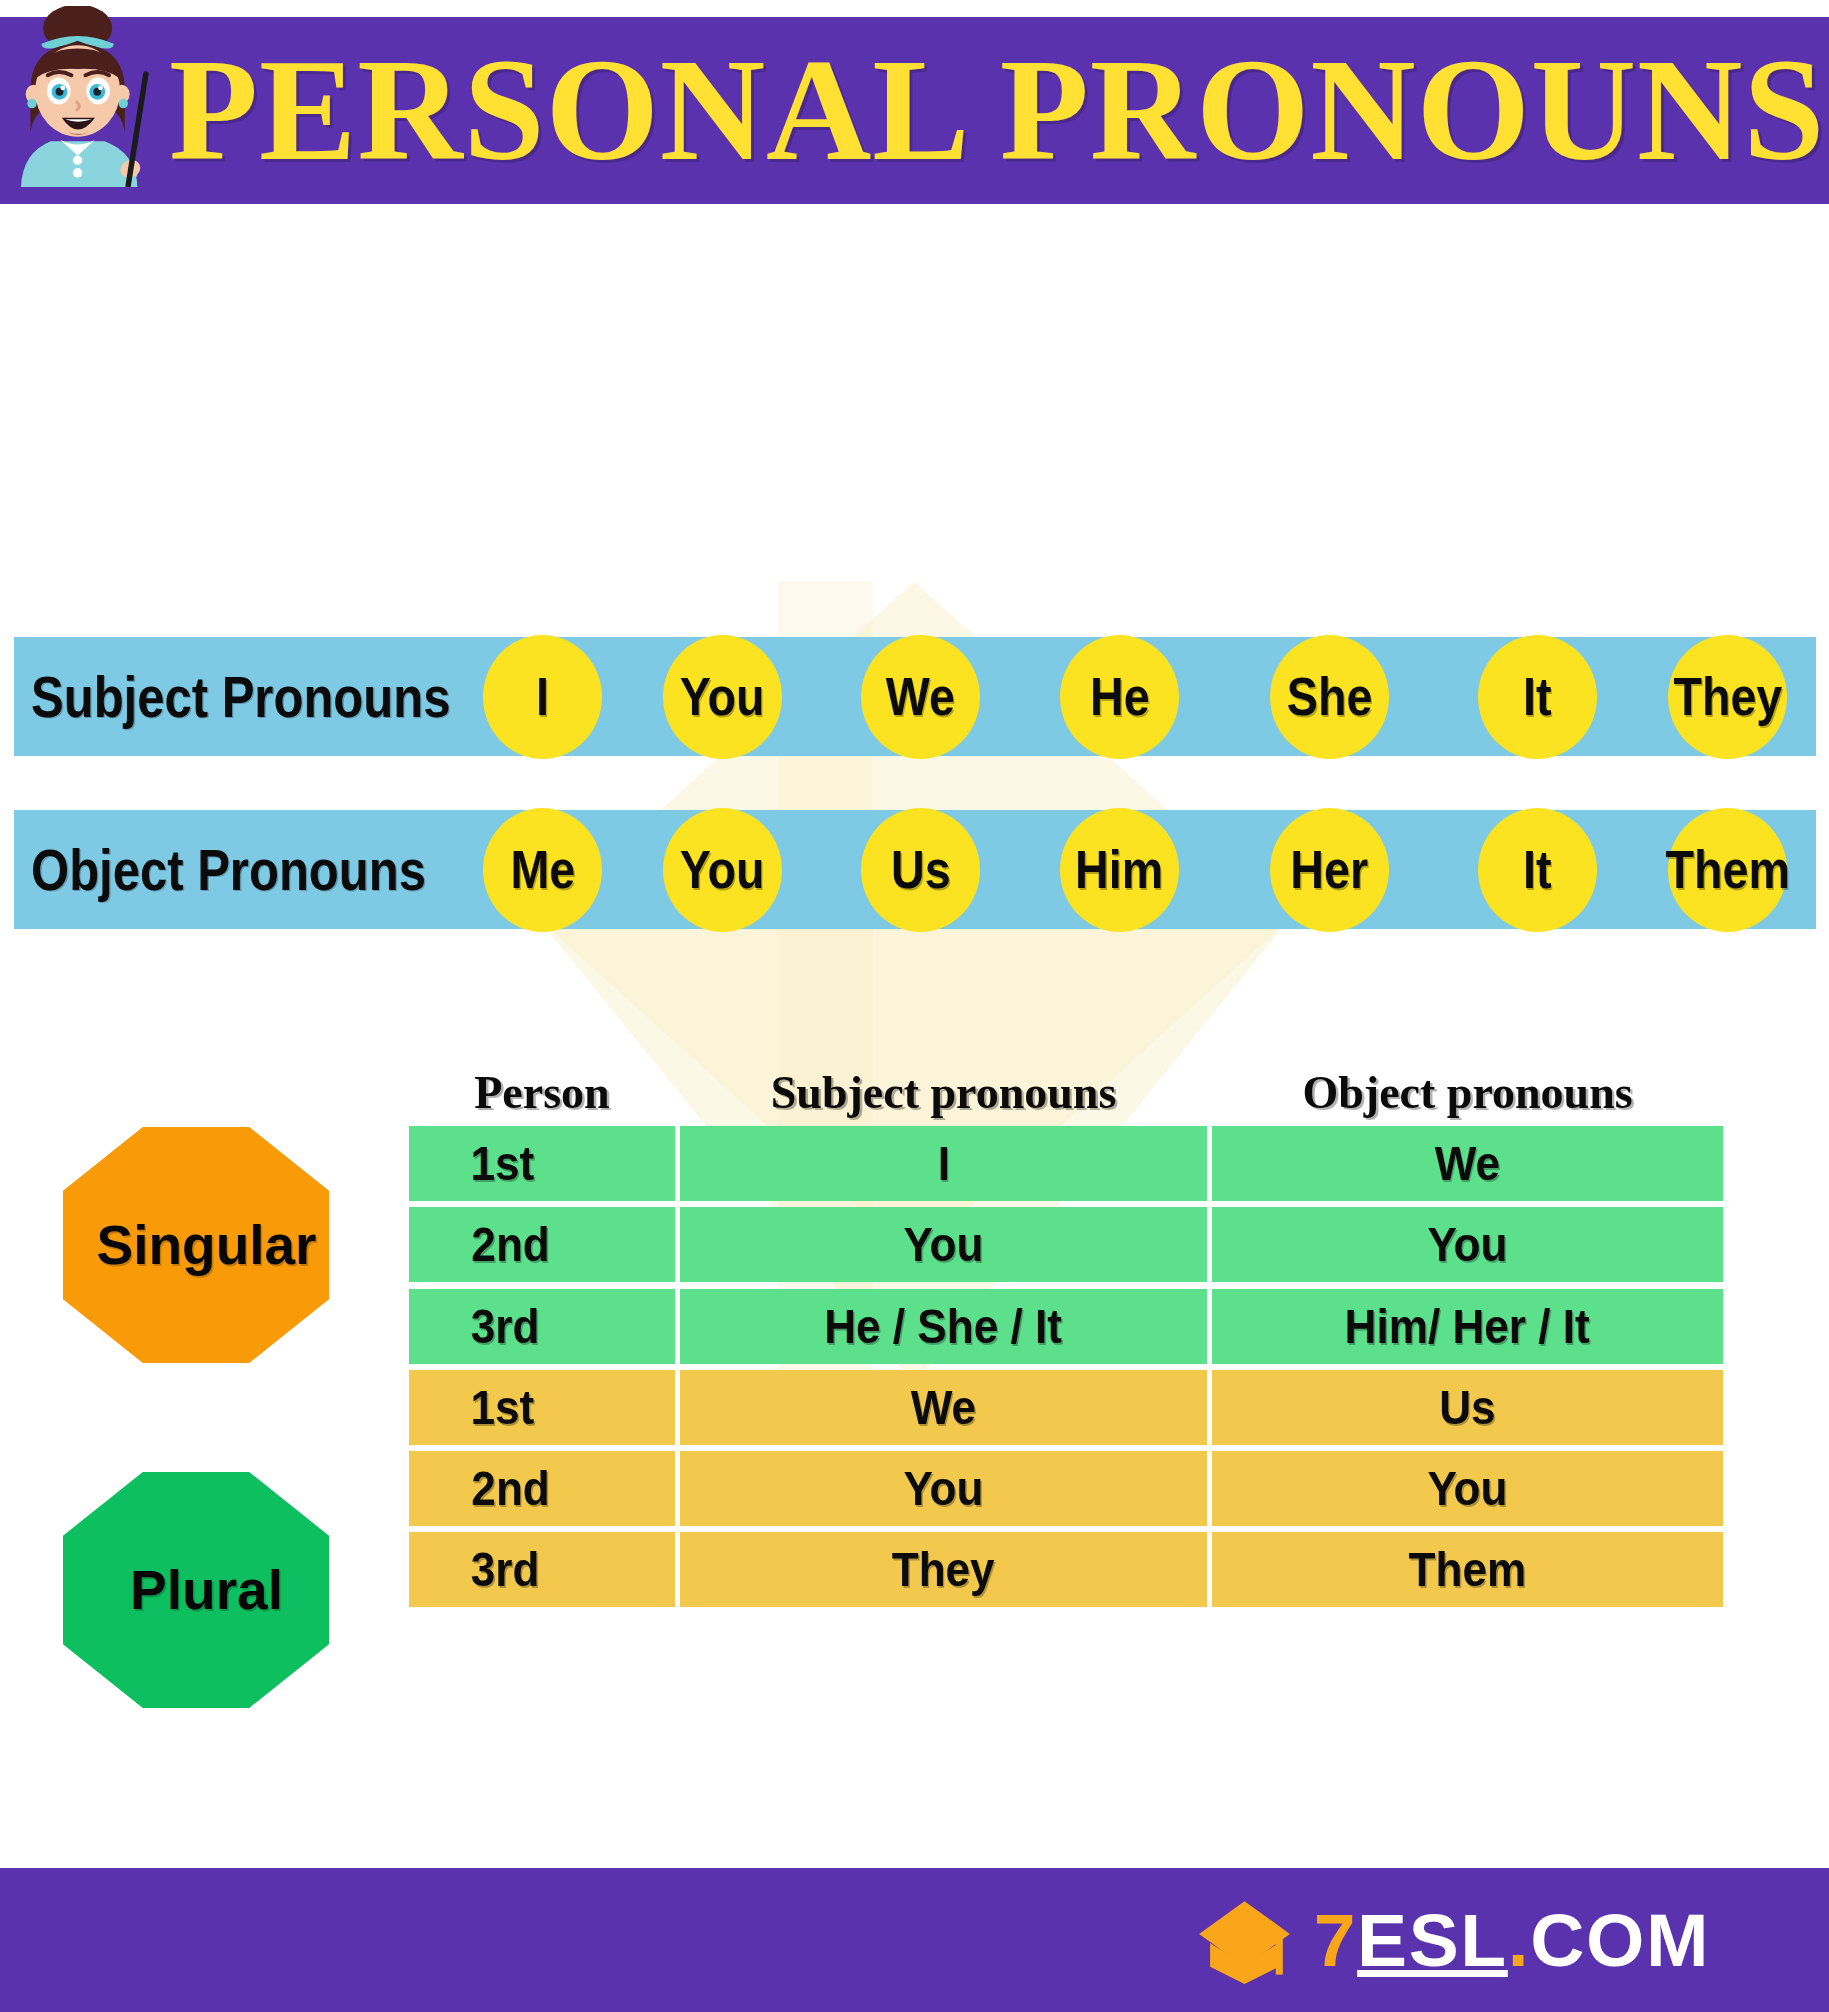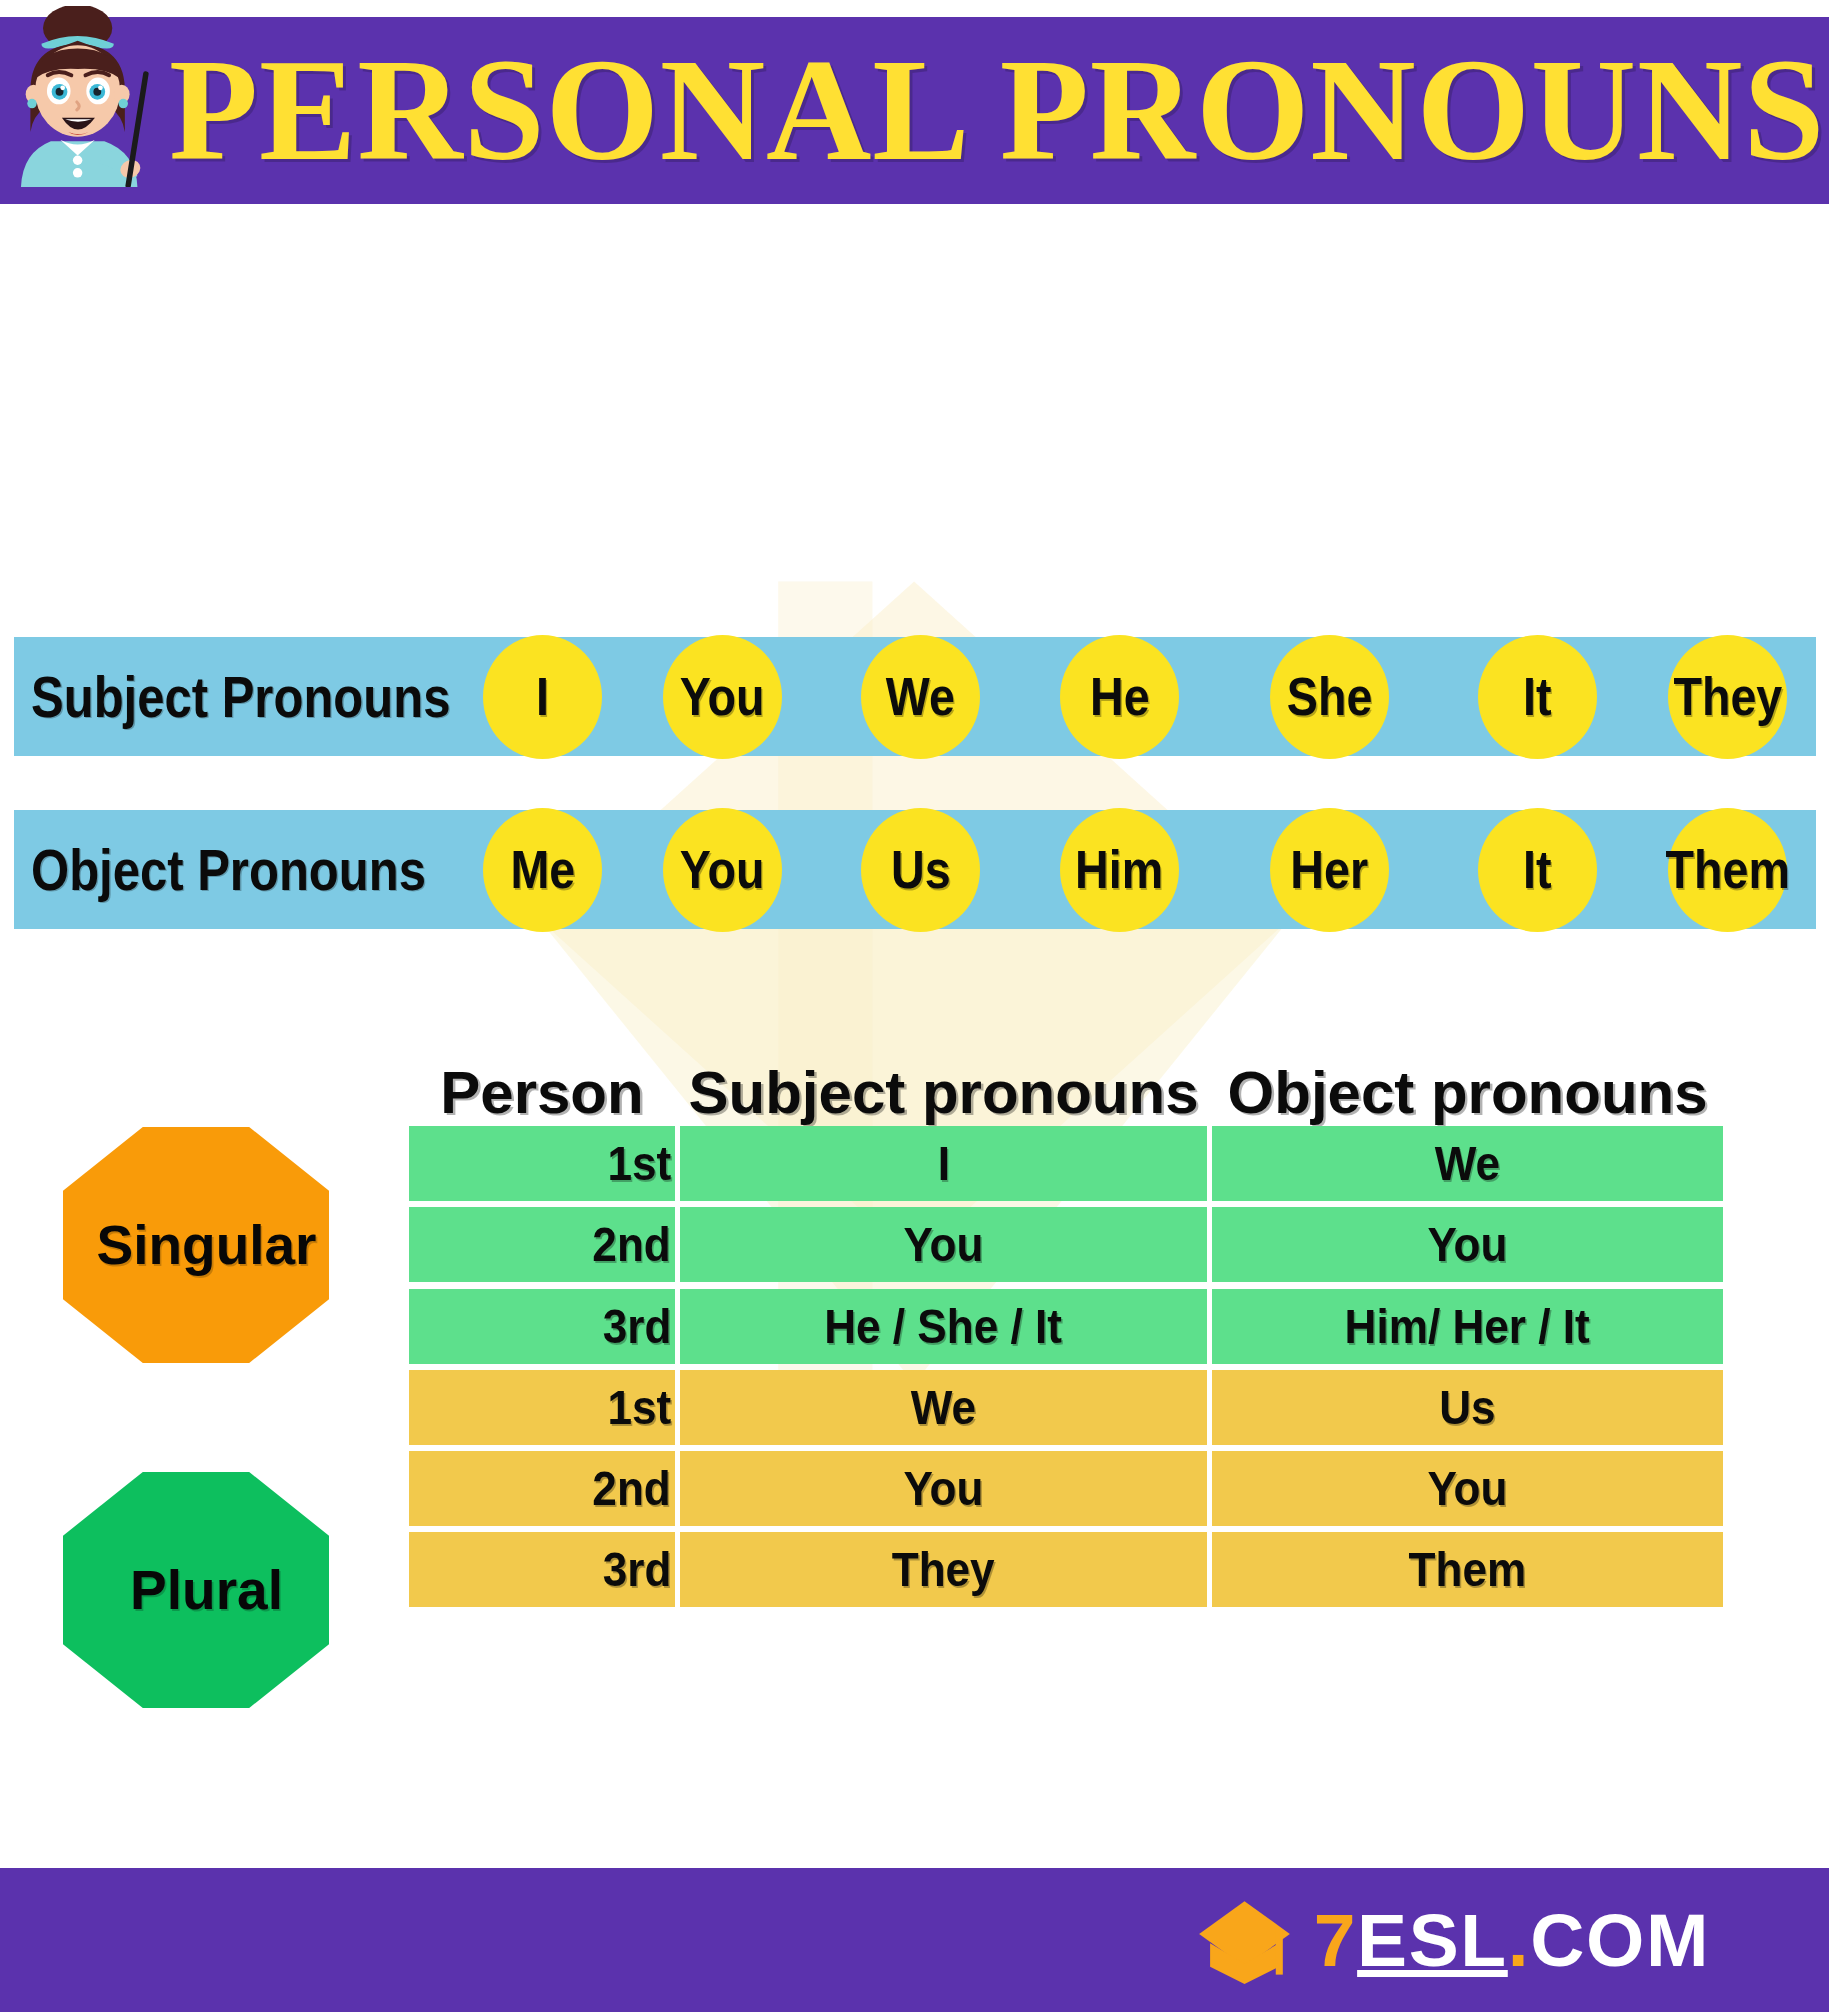--- a/index.html
+++ b/index.html
@@ -167,23 +167,23 @@
     left: 409px; top: 1039px;
     width: 1314px;
     height: 82px;
     display: flex;
     z-index: 3;
   }
   #table-head .th {
     display: flex;
     align-items: flex-end;
     justify-content: center;
-    font-family: Liberation Sans, sans-serif;
-    font-weight: bold;
-    font-size: 60px;
+    font-family: Liberation Serif, serif;
+    font-weight: bold;
+    font-size: 46px;
     line-height: 57px;
     color: #0b0b0b;
     text-shadow: 2.4px 2.4px 0 rgba(0,0,0,0.3);
     white-space: nowrap;
   }
   .th-person  { width: 266px; }
   .th-subject { width: 528px; margin-left: 4.7px; }
   .th-object  { width: 511px; margin-left: 4.7px; }
 
   #table-body {
@@ -203,21 +203,21 @@
     justify-content: center;
     font-family: "Liberation Sans Narrow", "Liberation Sans", sans-serif;
     font-weight: bold;
     font-size: 49px;
     line-height: 49px;
     color: #0b0b0b;
     white-space: nowrap;
     text-shadow: 1.6px 1.6px 0 rgba(0,0,0,0.28);
   }
   .cell span { transform: scaleX(0.9); display: inline-block; }
-  .c-person  { width: 266px; justify-content: flex-end; padding-left: 58px; }
+  .c-person  { width: 266px; justify-content: flex-start; padding-left: 58px; }
   .c-subject { width: 528px; margin-left: 4.7px; }
   .c-object  { width: 511px; margin-left: 4.7px; }
   .row-singular .cell { background: #5de08c; }
   .row-plural   .cell { background: #f2c94c; }
 
   
   #footer {
     position: absolute;
     left: 0; top: 1868px;
     width: 1829px; height: 145px;

